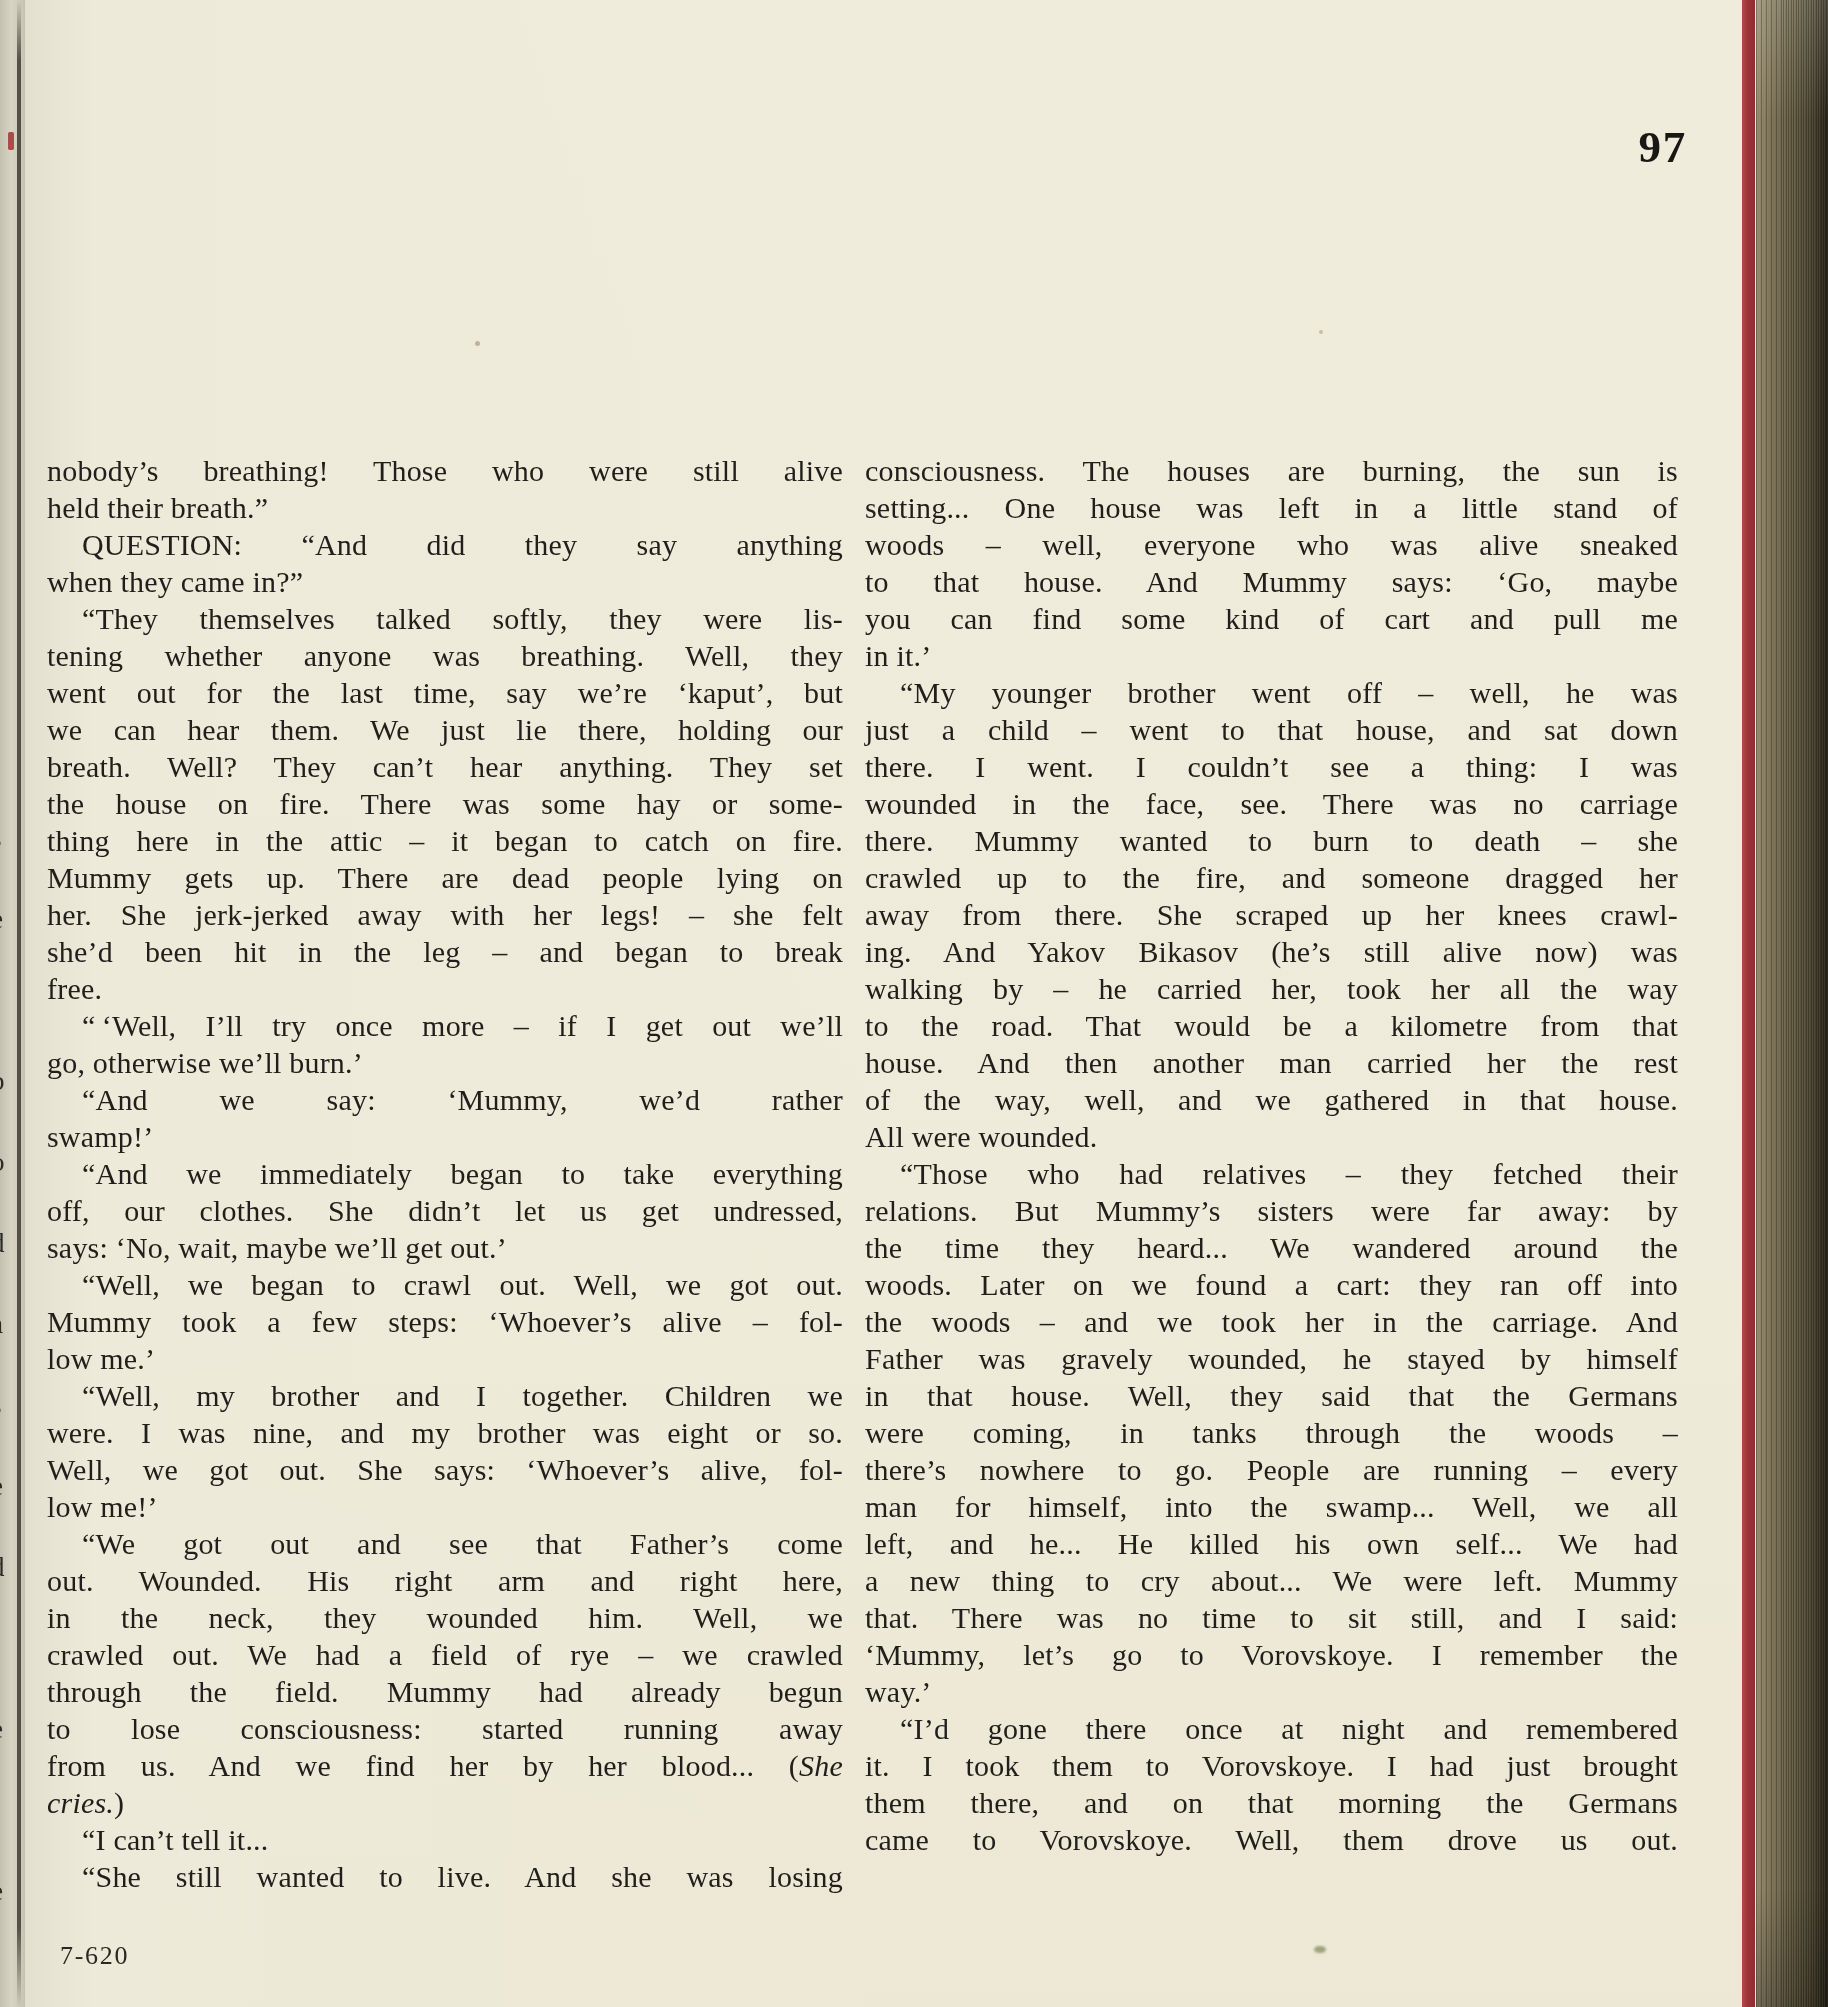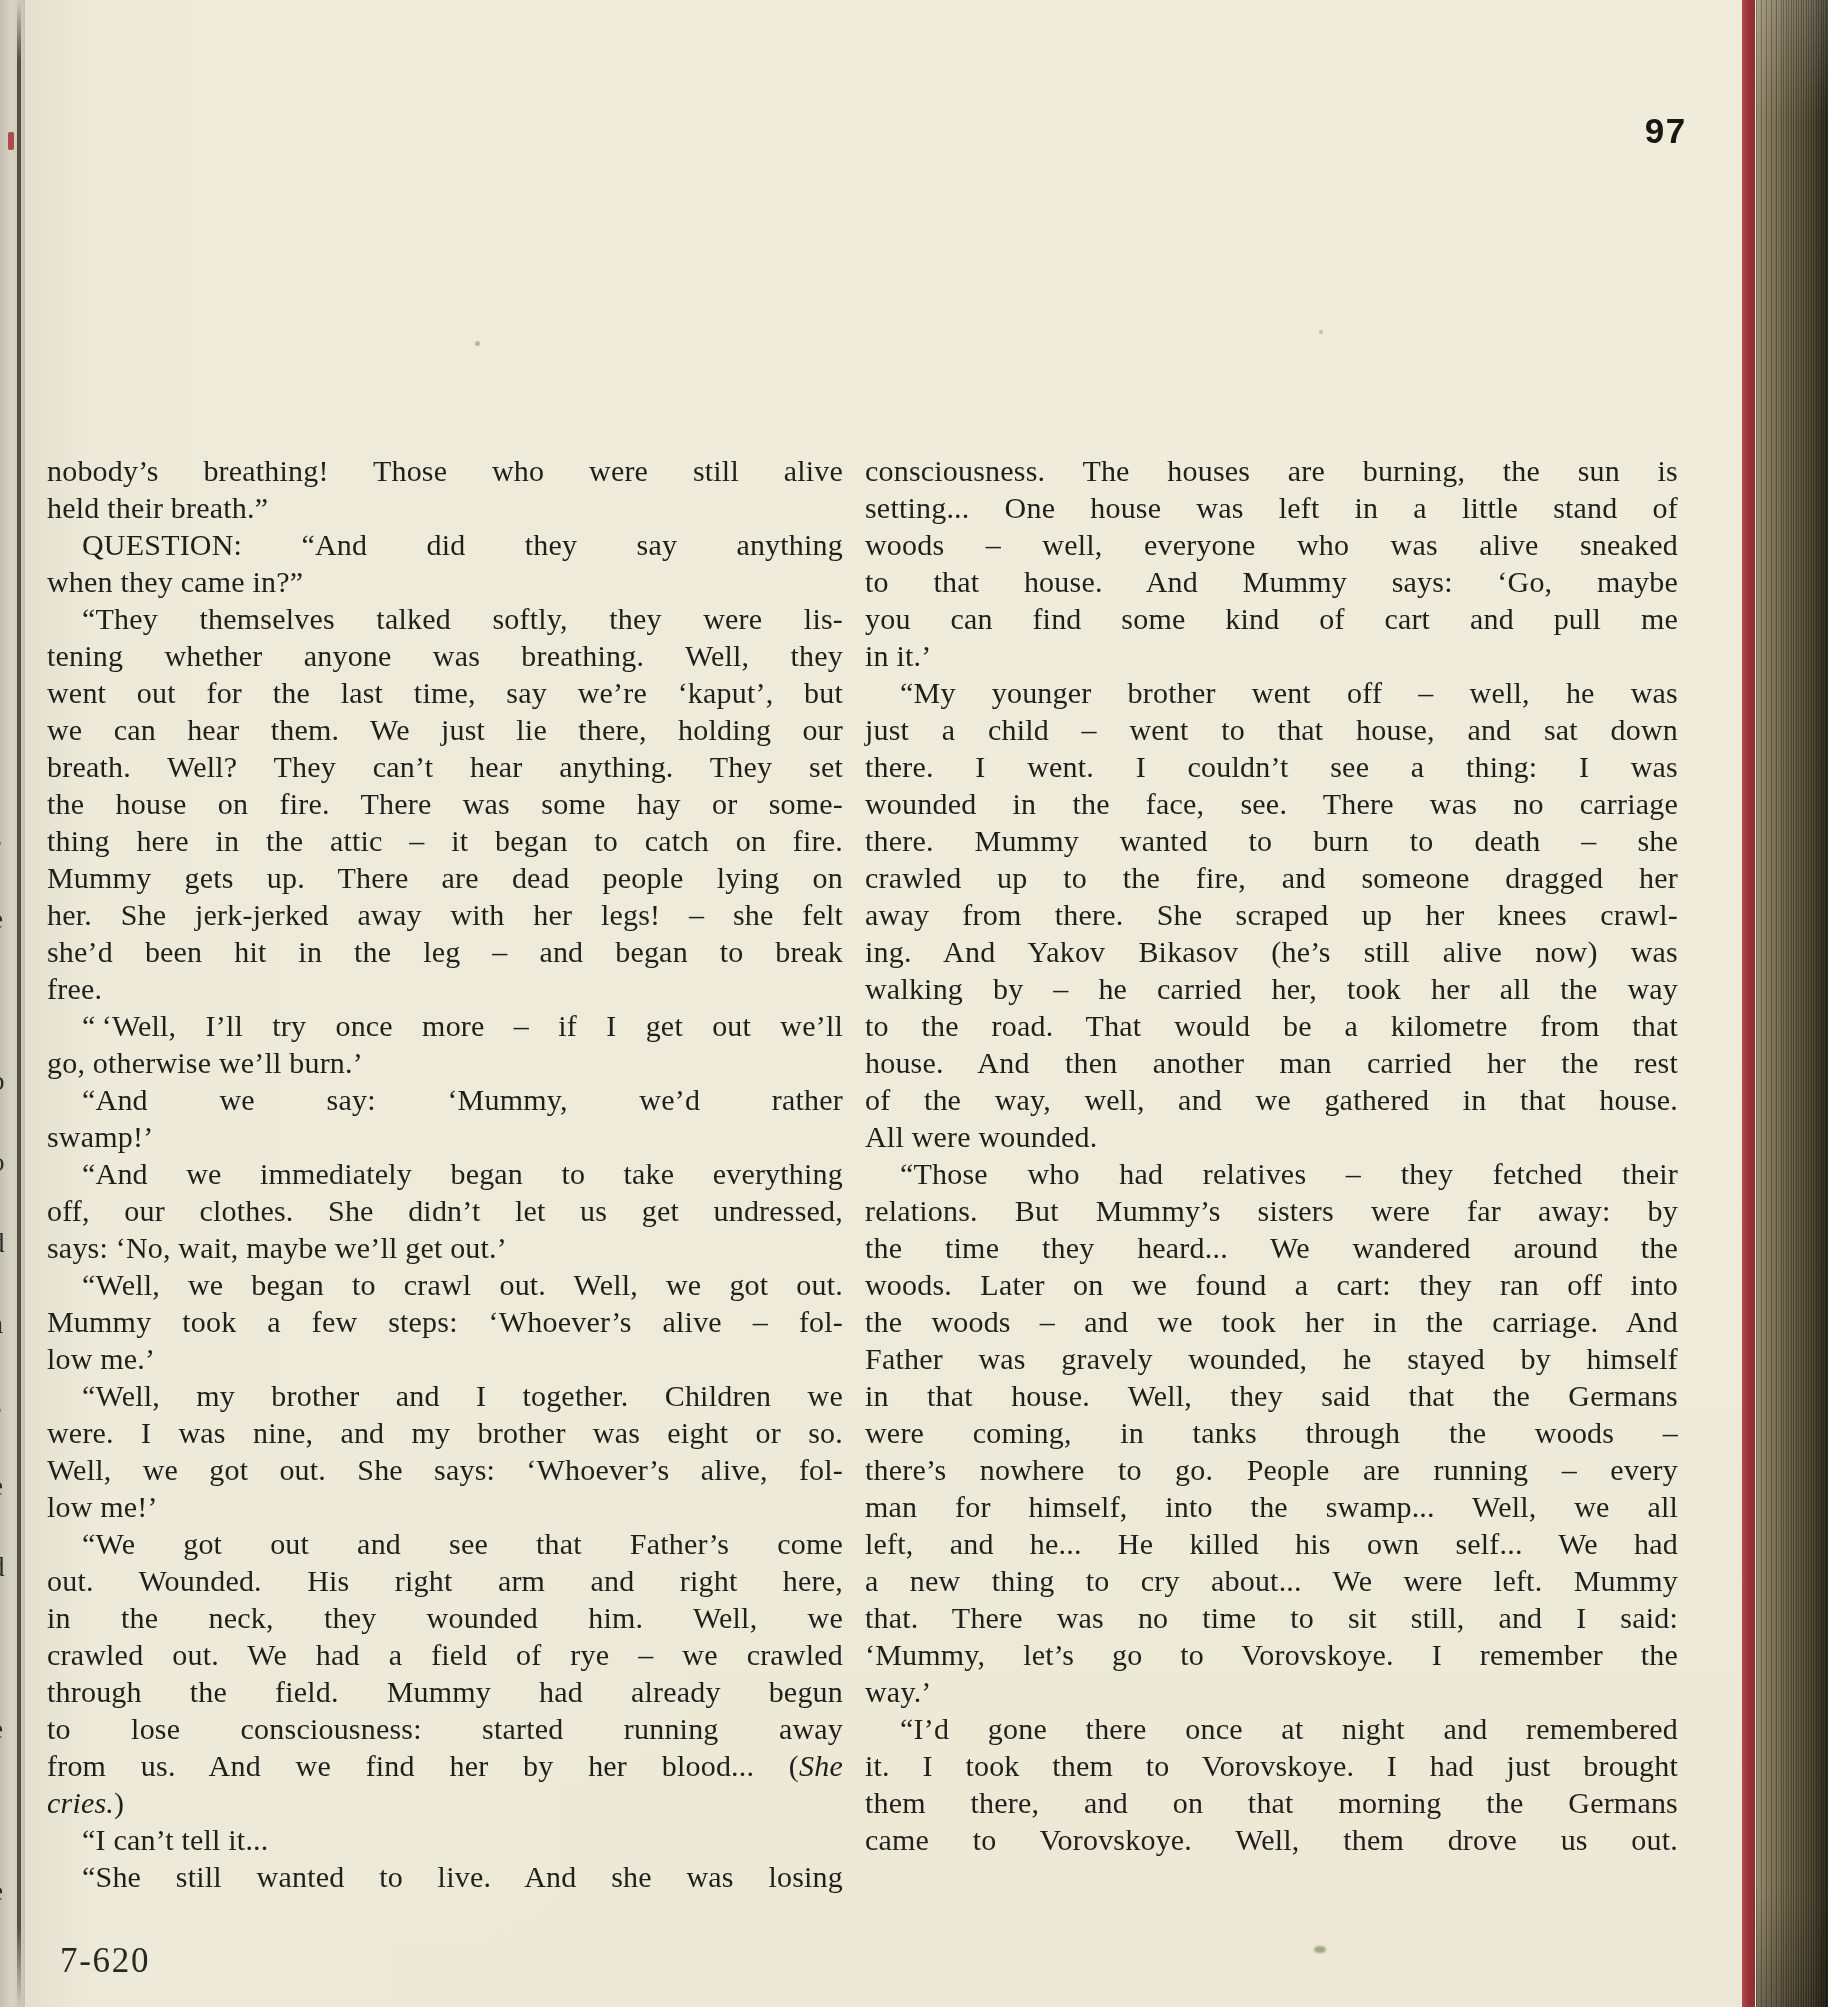--- a/index.html
+++ b/index.html
@@ -12,32 +12,32 @@
   .gutter-line{position:absolute;left:17.4px;top:0;width:3.3px;height:100%;
                background:linear-gradient(180deg,rgba(53,50,42,0) 0,rgba(53,50,42,.8) 3%,rgba(53,50,42,.8) 96%,rgba(53,50,42,0) 100%);}
   .frag{position:absolute;width:13.2px;overflow:hidden;left:0;top:0;height:100%;}
   .frag span{position:absolute;left:-9px;font-size:27px;color:#2c2a24;font-family:"Liberation Serif",serif;}
   .red-tick{position:absolute;left:8.3px;top:132px;width:5.8px;height:18px;background:#a33436;border-radius:1.7px;opacity:.85;}
 
   
   .page{position:absolute;left:25px;top:0;width:1718px;height:100%;
         background:linear-gradient(90deg,#e4e0cf 0,#eeead9 4%,#f1edcd00 50%),
                    linear-gradient(180deg,#f0ecdb 0,#efebda 60%,#ece8d5 100%);}
-  .page-number{position:absolute;top:111px;right:56px;
-               font-family:Liberation Sans, sans-serif;
-               font-weight:700;font-size:35px;letter-spacing:1.7px;color:#181714;}
+  .page-number{position:absolute;top:121px;right:56px;
+               font-family:Liberation Serif, serif;
+               font-weight:700;font-size:45px;letter-spacing:1.7px;color:#181714;}
   .col{position:absolute;top:433px;color:#211f1b;margin-top:19px;}
   .col-left{left:22px;width:796px;}
   .col-right{left:840px;width:813px;}
   .line{font-size:30px;line-height:37px;white-space:normal;
         text-align:justify;text-align-last:left;text-justify:inter-word;
         letter-spacing:0.2px;}
   .line.j{text-align-last:justify;}
   .line.ind{text-indent:35px;}
-  .sig{position:absolute;left:35px;top:1941px;font-size:35px;color:#2a2822;letter-spacing:1.7px;}
+  .sig{position:absolute;left:35px;top:1941px;font-size:26px;color:#2a2822;letter-spacing:1.7px;}
 
   
   .speck{position:absolute;border-radius:50%;}
   .sp1{left:450px;top:341px;width:5px;height:5px;background:#b9b5a2;}
   .sp2{left:1294px;top:330px;width:4.1px;height:4.1px;background:#c4c0ad;}
   .sp3{left:1289px;top:1946px;width:11.6px;height:7.4px;background:#7d8a58;opacity:.7;filter:blur(0.8px);}
 
   
   .red-stripe{position:absolute;left:1742px;top:0;width:13.2px;height:100%;
               background:linear-gradient(90deg,#b2494a 0,#9c3337 45%,#8c2e33 100%);}

